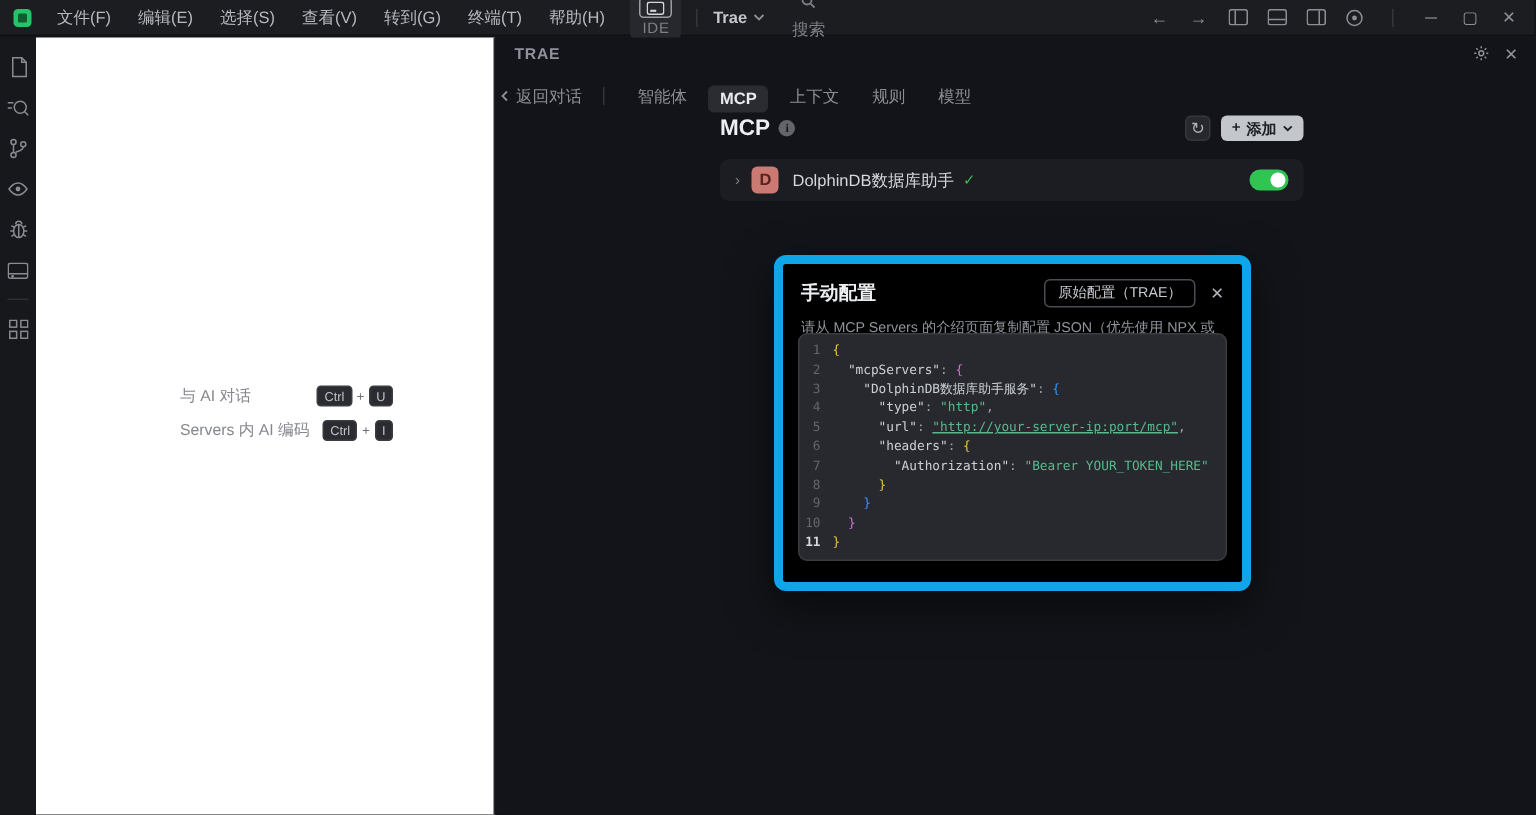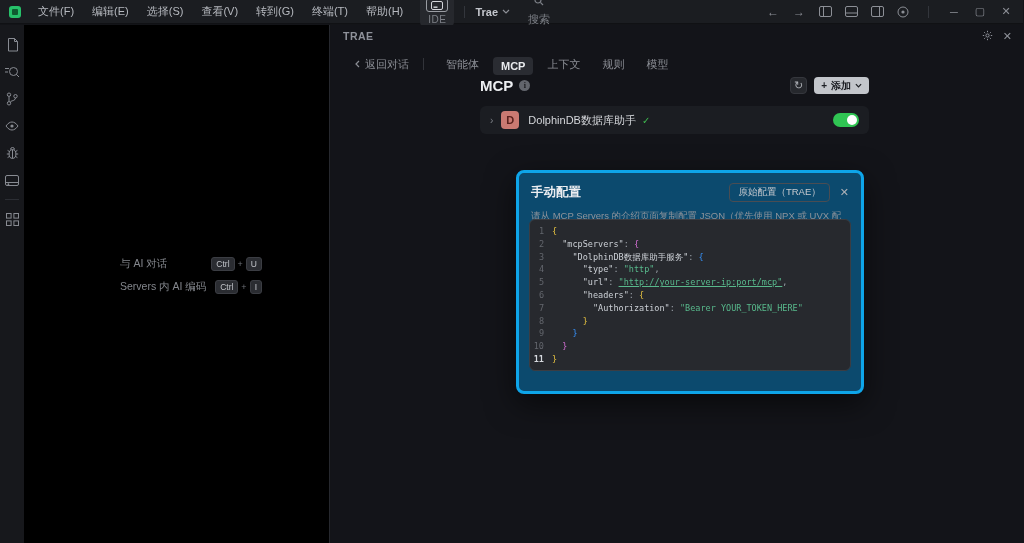--- a/index.html
+++ b/index.html
@@ -33,37 +33,37 @@
   svg { display:block; }
 
   
   .activitybar { position:absolute; left:0; top:25px; width:24px; height:518px; background:#17181c;
                  display:flex; flex-direction:column; align-items:center; padding-top:10px; gap:7px; }
   .ab-ico { width:20px; height:20px; display:flex; align-items:center; justify-content:center;
             color:#888b92; border-radius:4px; }
   .ab-sep { width:14px; height:1px; background:#2c2e34; margin:2px 0; }
 
   
-  .editor { position:absolute; left:24px; top:25px; width:306px; height:518px; background:#000000;
+  .editor { position:absolute; left:24px; top:25px; width:306px; height:518px; background:#ffffff;
             border-right:1px solid #26282e; }
   .hints { position:absolute; left:96px; top:232px; width:142px; display:flex;
            flex-direction:column; gap:9px; }
   .hint-row { display:flex; align-items:center; justify-content:space-between; }
   .hint-label { color:#84878d; font-size:10.5px; white-space:nowrap; }
   .hint-keys { display:flex; align-items:center; gap:3px; }
   kbd { background:#2a2c31; border:1px solid #3b3d43; border-radius:3px; color:#c0c3c8;
         font-size:8.5px; font-family:"Liberation Sans", sans-serif; padding:1px 4px; line-height:10px; }
   .plus { color:#6d7077; font-size:9px; }
 
   
   .panel { position:absolute; left:331px; top:25px; width:693px; height:518px; background:#131419; }
   .panel-head { display:flex; align-items:center; height:22px; padding:0 12px; }
   .panel-title { color:#8f929a; font-size:10.5px; font-weight:bold; letter-spacing:.5px; }
   .panel-head-icons { margin-left:auto; display:flex; gap:10px; color:#8f929a; font-size:11px; }
-  .panel-nav { display:flex; align-items:center; height:26px; padding:0 24px; margin-top:4px;
+  .panel-nav { display:flex; align-items:center; height:26px; padding:0 3px; margin-top:4px;
                font-size:11px; color:#8b8e95; }
   .back { display:flex; align-items:center; gap:5px; cursor:default; }
   .nav-div { width:1px; height:12px; background:#32343a; margin:0 14px; }
   .tabs { display:flex; align-items:flex-end; gap:6px; }
   .tab { padding:3px 8px; border-radius:4px; white-space:nowrap; }
   .tab.active { background:#2a2c32; color:#e9ebee; font-weight:bold; }
 
   .mcp-col { position:absolute; left:149px; top:52px; width:389px; }
   .mcp-header { display:flex; align-items:center; }
   .mcp-title { color:#eceef1; font-size:15px; font-weight:bold; }
@@ -82,22 +82,22 @@
             font-size:11px; font-weight:bold; display:flex; align-items:center; justify-content:center;
             margin-right:9px; }
   .server-name { color:#d5d7db; font-size:11px; }
   .check { color:#3fb950; font-size:10px; margin-left:6px; }
   .toggle { margin-left:auto; width:26px; height:14px; border-radius:7px; background:#30c553;
             position:relative; }
   .toggle .knob { position:absolute; right:2px; top:2px; width:10px; height:10px; border-radius:50%;
                   background:#ffffff; }
 
   
-  .modal { position:absolute; left:516px; top:170px; width:348px; height:224px; background:#0c4a6e;
-           border:3px solid #0ea5e9; border-radius:8px; box-shadow:0 10px 30px rgba(0,0,0,.55);
+  .modal { position:absolute; left:516px; top:170px; width:318px; height:224px; background:#000000;
+           border:6px solid #0ea5e9; border-radius:8px; box-shadow:0 10px 30px rgba(0,0,0,.55);
            z-index:5; }
   .modal-head { display:flex; align-items:center; padding:10px 12px 0 12px; }
   .modal-title { color:#eceef1; font-size:12.5px; font-weight:bold; }
   .modal-head-right { margin-left:auto; display:flex; align-items:center; gap:10px; }
   .raw-btn { border:1px solid #4a4d53; border-radius:4px; color:#c7cacf; font-size:9.5px;
              padding:2px 8px; background:transparent; white-space:nowrap; }
   .modal-close { color:#aeb1b7; font-size:11px; }
   .modal-desc { color:#8f939a; font-size:9.5px; padding:7px 12px 0 12px; line-height:13px; }
   .code-box { position:absolute; left:10px; right:10px; top:46px; height:152px; background:#27292e;
               border:1px solid #3b3d43; border-radius:6px; padding:5px 0; overflow:hidden;

